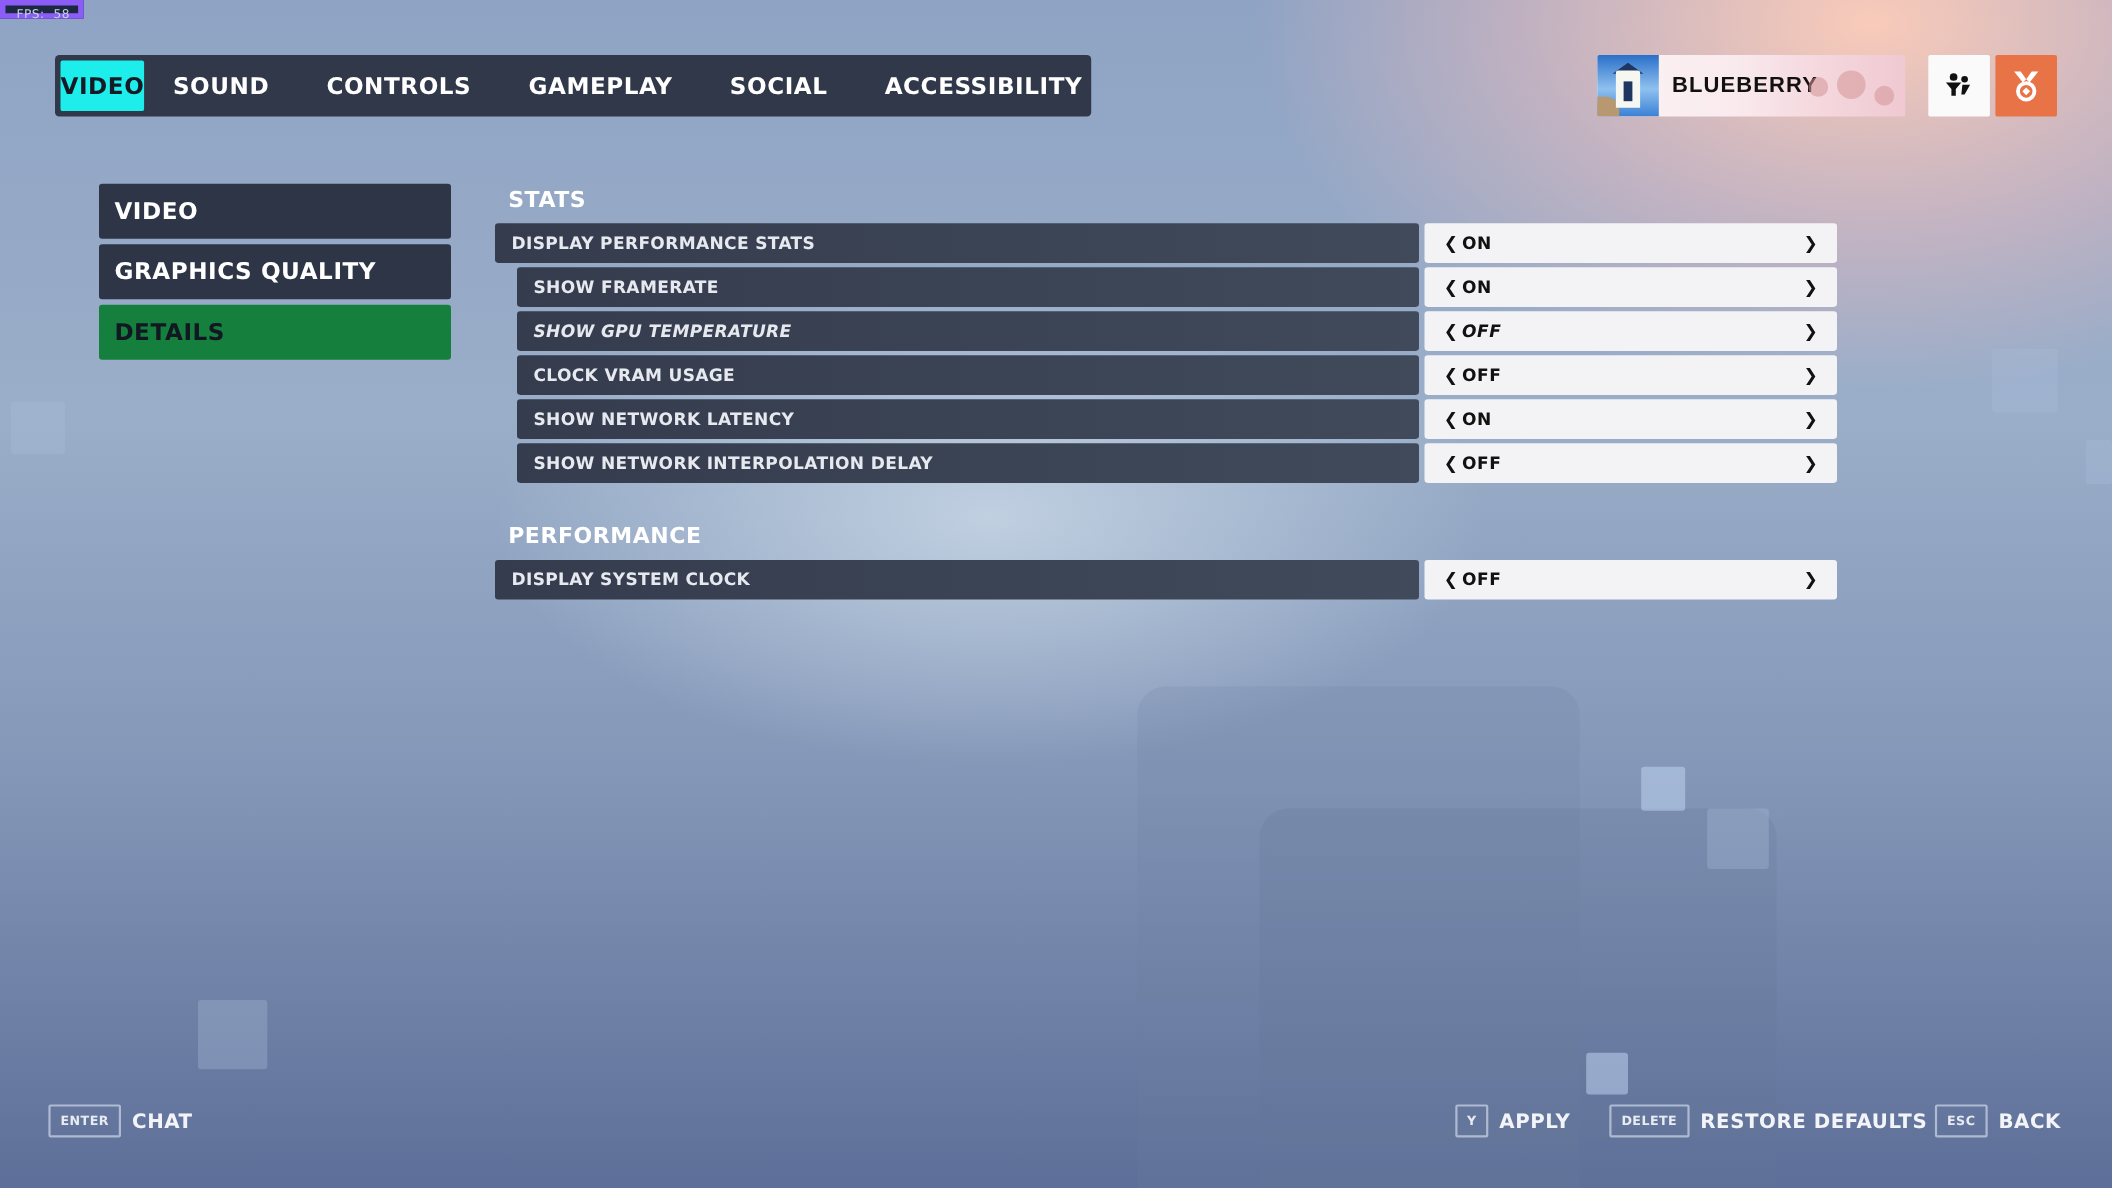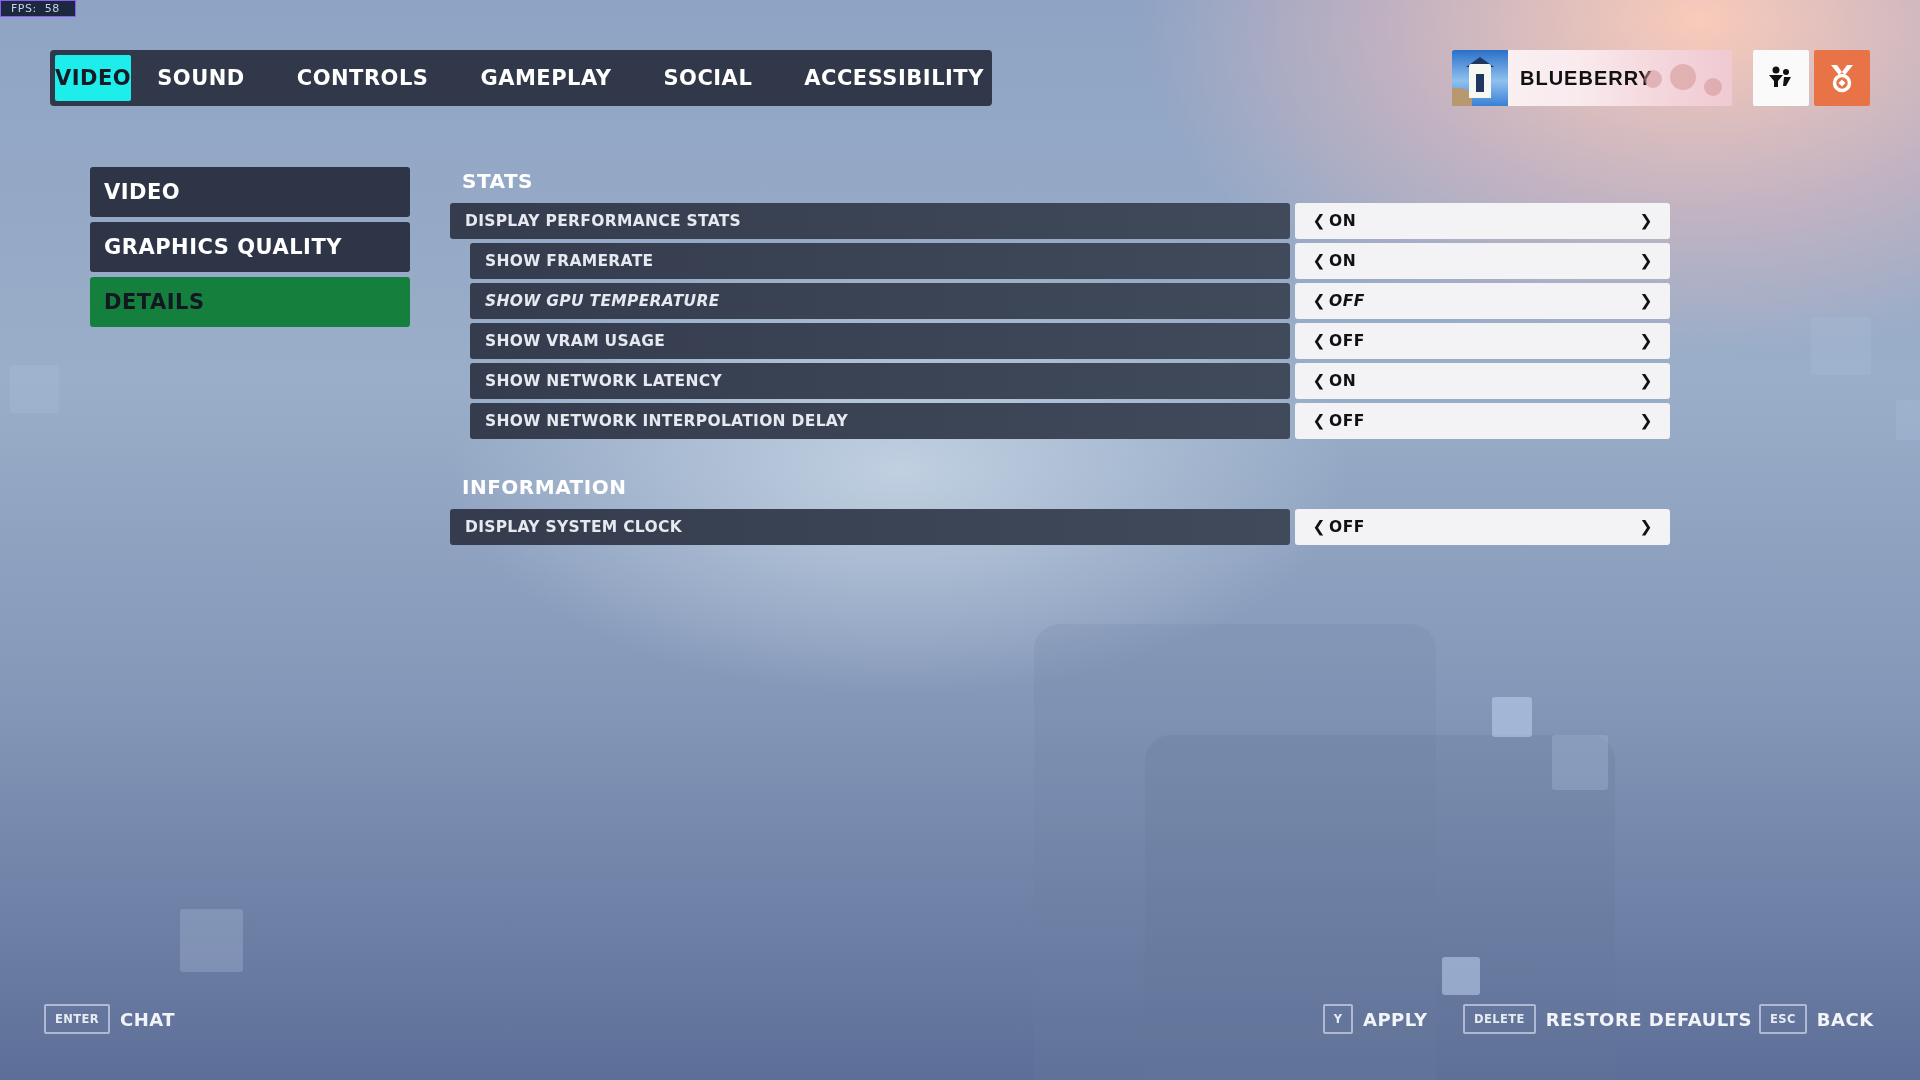--- a/index.html
+++ b/index.html
@@ -10,21 +10,21 @@
       radial-gradient(ellipse 700px 420px at 1700px 20px, rgba(255,205,185,0.95), rgba(240,190,190,0.5) 45%, rgba(200,180,200,0) 80%),
       radial-gradient(ellipse 600px 300px at 900px 470px, rgba(200,215,230,0.85), rgba(180,200,225,0) 75%),
       linear-gradient(180deg, #8fa3c4 0%, #9aaec9 35%, #8497b8 65%, #5d6f98 100%);
   }
   .deco { position:absolute; border-radius:26px; background:rgba(110,130,160,0.18); }
   .sq { position:absolute; border-radius:3px; background:rgba(190,210,240,0.55); }
   .sq.dim { background:rgba(170,185,215,0.35); }
 
   .fps {
     position:absolute; left:0; top:0; width:76px; height:17px;
-    background:#1c2740; border:1px solid #8b5cf6; box-sizing:border-box;
+    background:#1c2740; border:5px solid #8b5cf6; box-sizing:border-box;
     color:#c7d3e6; font-size:11px; line-height:15px; padding-left:10px; letter-spacing:0.5px;
   }
 
   .topnav {
     position:absolute; left:50px; top:50px; width:942px; height:56px;
     background:#303849; border-radius:4px; box-sizing:border-box;
     display:flex; align-items:center; padding-left:5px;
   }
   .topnav .tab {
     height:46px; display:flex; align-items:center; justify-content:center;
@@ -179,21 +179,21 @@
 <div class="row sub" style="top:283px;font-style:italic;">
   <div class="label">SHOW GPU TEMPERATURE</div>
   <div class="value">
     <span class="arrow">❮</span>
     <span class="val">OFF</span>
     <span class="arrow">❯</span>
   </div>
 </div>
 
 <div class="row sub" style="top:323px;">
-  <div class="label">SHOW VRAM USAGE</div>
+  <div class="label">CLOCK VRAM USAGE</div>
   <div class="value">
     <span class="arrow">❮</span>
     <span class="val">OFF</span>
     <span class="arrow">❯</span>
   </div>
 </div>
 
 <div class="row sub" style="top:363px;">
   <div class="label">SHOW NETWORK LATENCY</div>
   <div class="value">
@@ -205,21 +205,21 @@
 
 <div class="row sub" style="top:403px;">
   <div class="label">SHOW NETWORK INTERPOLATION DELAY</div>
   <div class="value">
     <span class="arrow">❮</span>
     <span class="val">OFF</span>
     <span class="arrow">❯</span>
   </div>
 </div>
 
-<div class="section-title" style="top:475px;">INFORMATION</div>
+<div class="section-title" style="top:475px;">PERFORMANCE</div>
 
 <div class="row" style="top:509px;">
   <div class="label">DISPLAY SYSTEM CLOCK</div>
   <div class="value">
     <span class="arrow">❮</span>
     <span class="val">OFF</span>
     <span class="arrow">❯</span>
   </div>
 </div>
 

